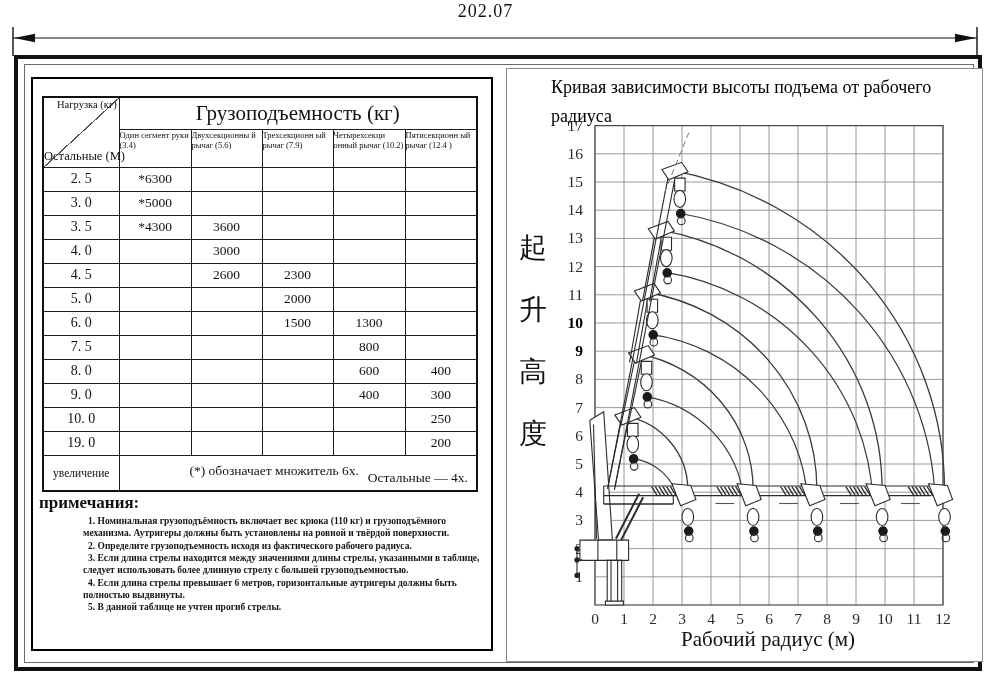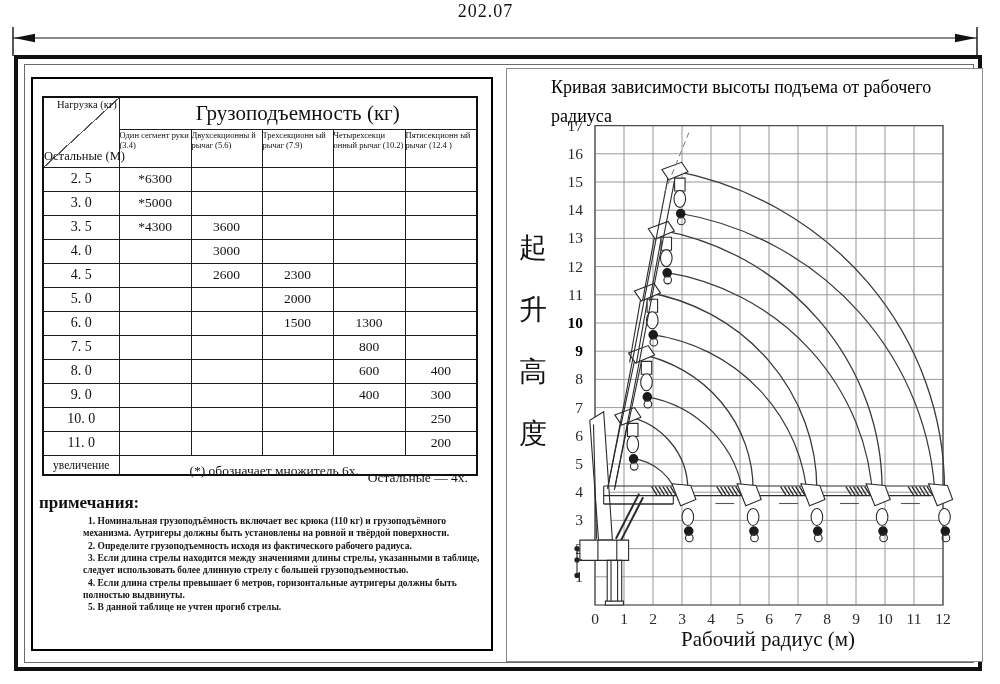--- a/index.html
+++ b/index.html
@@ -19,21 +19,21 @@
   .cap-table td,.cap-table th{border:1px solid #1d1d1d;padding:0;box-sizing:border-box;}
   .corner-cell{position:relative;height:70px;
      background:linear-gradient(to bottom right,transparent 49.4%,#555 49.4%,#555 50.6%,transparent 50.6%);}
   .corner-top{position:absolute;top:1px;left:13px;font-size:10.5px;white-space:nowrap;}
   .corner-bottom{position:absolute;bottom:3px;left:0px;font-size:12.5px;white-space:nowrap;}
   .tbl-title{font-size:21px;font-weight:normal;text-align:center;height:32px;}
   .col-head{font-size:8.5px;font-weight:normal;text-align:left;vertical-align:top;
             padding:1px 2px;line-height:1.18;height:38px;}
   .amp-cell{text-align:center;font-size:14px;height:24px;}
   .val-cell{text-align:center;font-size:13.5px;}
-  .foot-label{font-size:11.5px;text-align:center;height:20px;margin-left:40px;}
+  .foot-label{font-size:11.5px;text-align:center;height:36px;margin-left:40px;}
   .foot-merged{position:relative;}
   .foot-note1{position:absolute;left:70px;top:7px;font-size:13.5px;}
   .foot-note2{position:absolute;right:8px;top:14px;font-size:13.5px;}
   .notes-block{position:absolute;left:4px;top:414px;width:446px;}
   .notes-heading{font-size:17px;font-weight:bold;margin:0 0 2px 2px;}
   .note-item{padding-left:46px;text-indent:5px;font-size:9.5px;font-weight:bold;
              line-height:1.3;color:#151515;}
   .chart-panel{position:absolute;left:506px;top:68px;width:477px;height:594px;
                border:1px solid #8a8a8a;box-sizing:border-box;background:#fff;}
   .chart-title{position:absolute;left:44px;top:4px;width:400px;font-size:18px;
@@ -170,21 +170,21 @@
           </tr>
           <tr>
             <td class="amp-cell">10. 0</td>
             <td class="val-cell"></td>
             <td class="val-cell"></td>
             <td class="val-cell"></td>
             <td class="val-cell"></td>
             <td class="val-cell">250</td>
           </tr>
           <tr>
-            <td class="amp-cell">11. 0</td>
+            <td class="amp-cell">19. 0</td>
             <td class="val-cell"></td>
             <td class="val-cell"></td>
             <td class="val-cell"></td>
             <td class="val-cell"></td>
             <td class="val-cell">200</td>
           </tr>
         </tbody>
       <tfoot>
         <tr>
           <td class="foot-label">увеличение</td>

